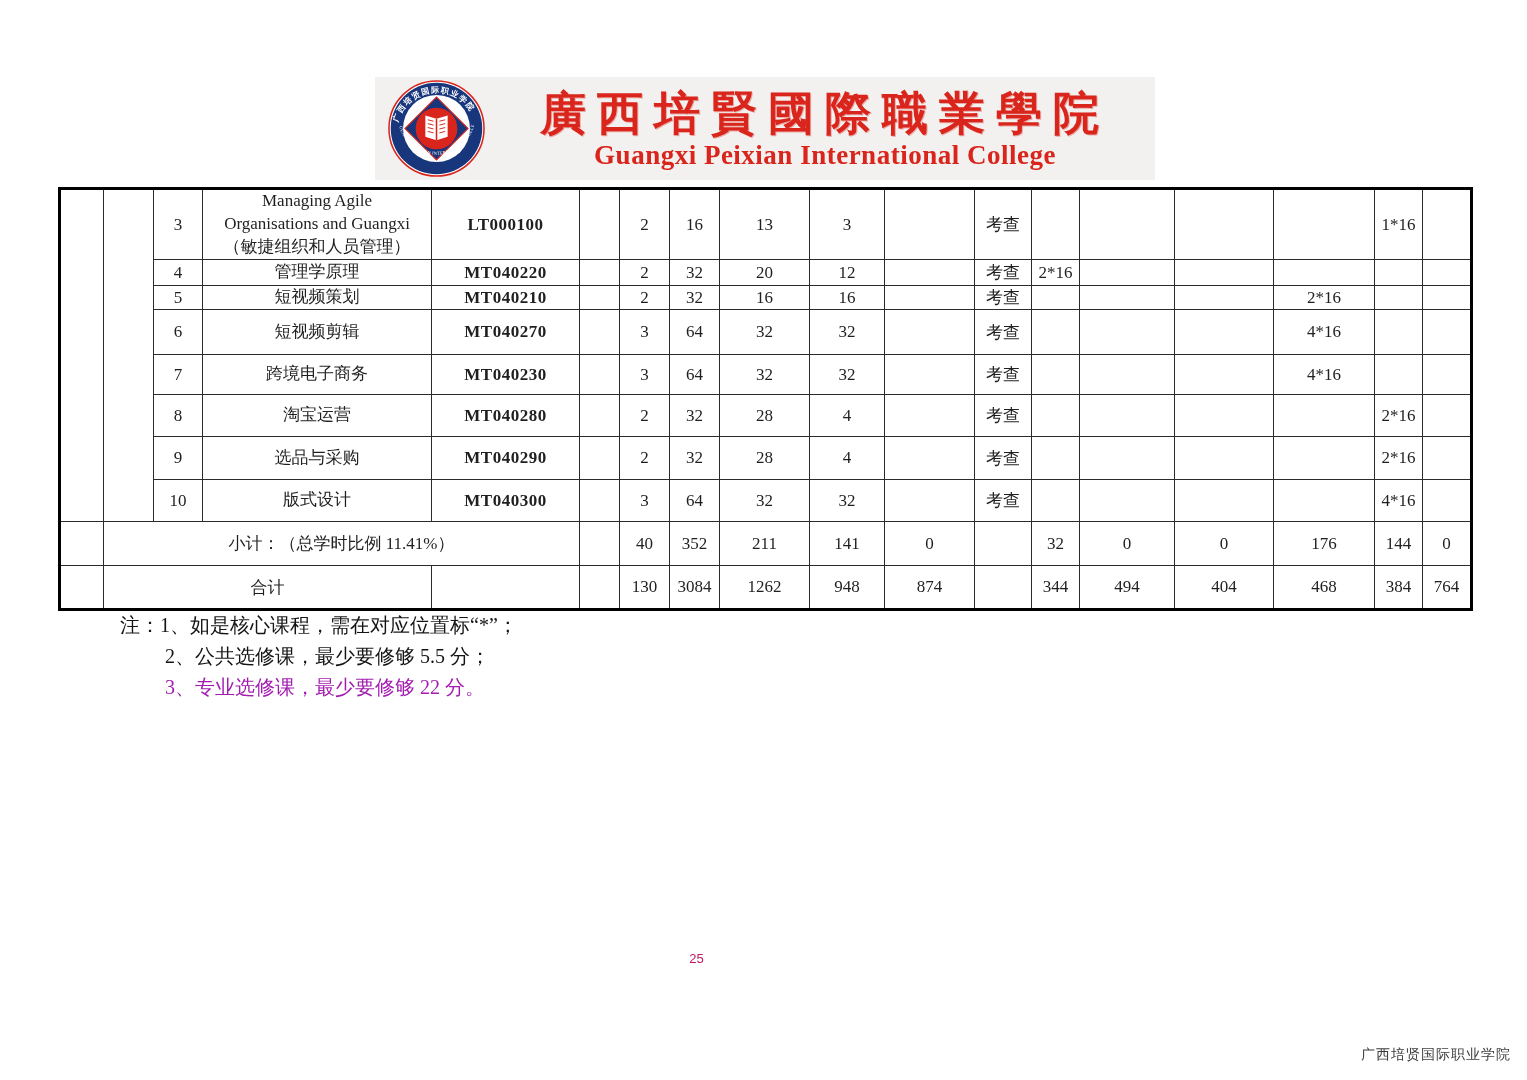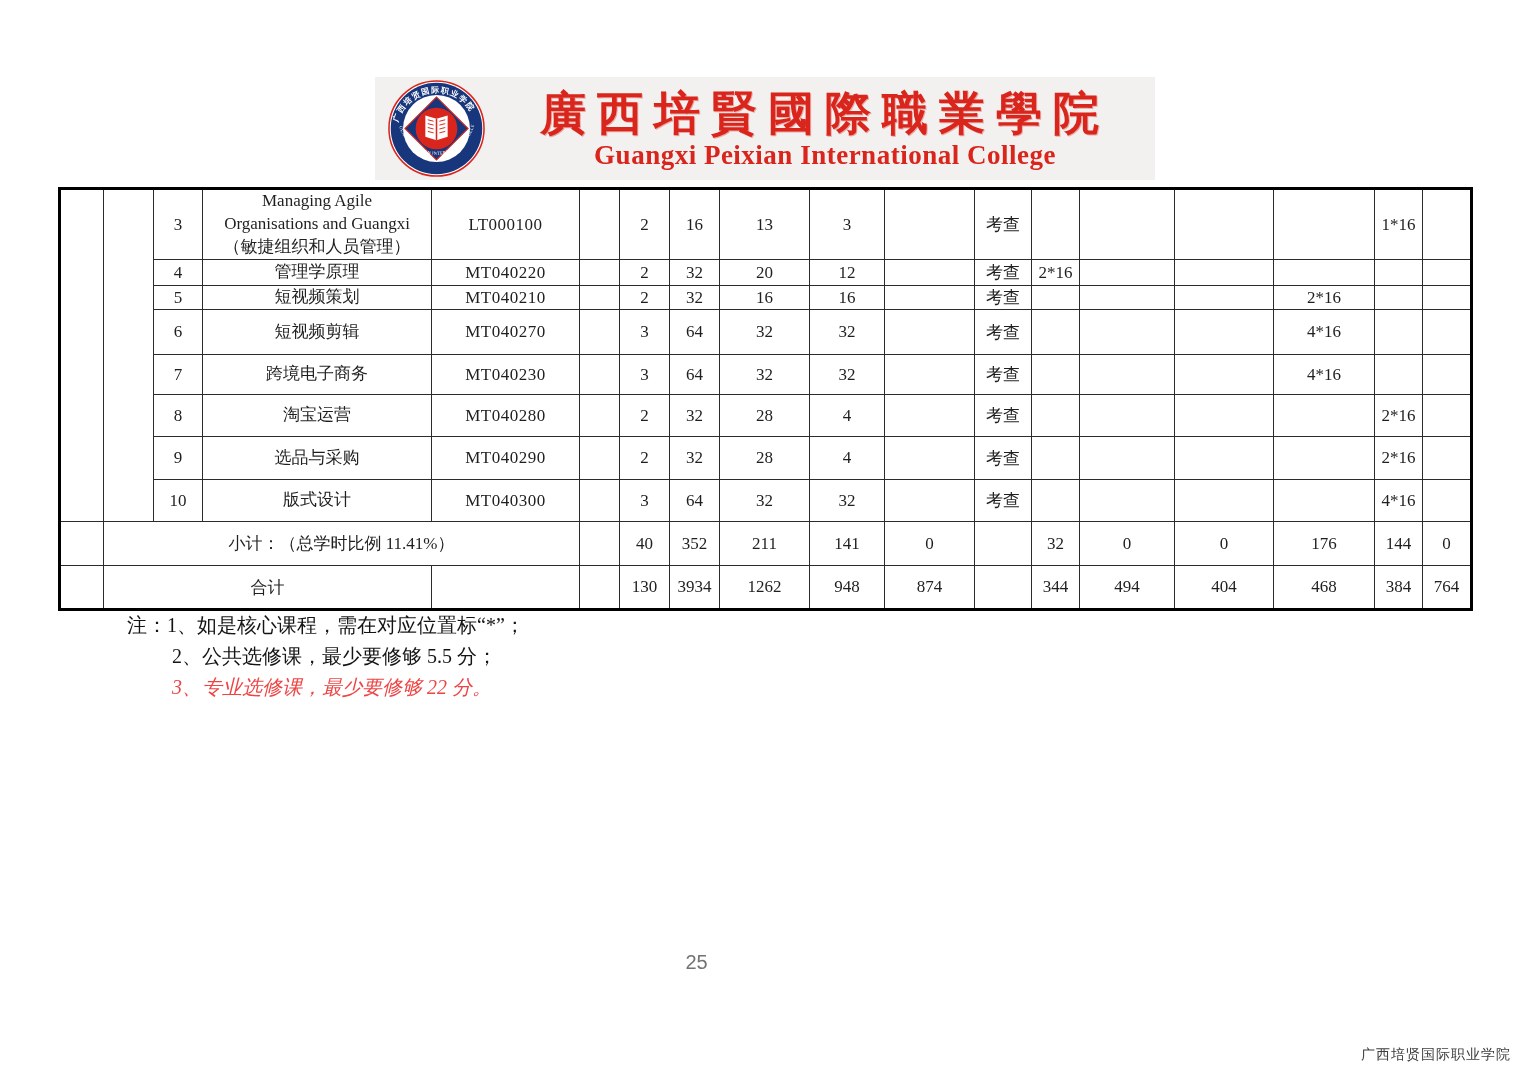--- a/index.html
+++ b/index.html
@@ -48,37 +48,37 @@
   tbody.courses tr:nth-child(1) { height: 71px; }
   tbody.courses tr:nth-child(2) { height: 26px; }
   tbody.courses tr:nth-child(3) { height: 24px; }
   tbody.courses tr:nth-child(4) { height: 45px; }
   tbody.courses tr:nth-child(5) { height: 40px; }
   tbody.courses tr:nth-child(6) { height: 42px; }
   tbody.courses tr:nth-child(7) { height: 43px; }
   tbody.courses tr:nth-child(8) { height: 42px; }
   tbody.totals tr { height: 44px; }
   td.name { white-space: pre-line; line-height: 1.35; font-size: 16.5px; }
-  td.code { font-size: 16px; letter-spacing: 0.5px; }
+  td.code { font-size: 16px; letter-spacing: 0.5px; font-weight: bold; }
   td.red-label { color: #bf3b33; font-size: 18px; }
   tbody.totals td { font-size: 17px; }
   
   .notes {
-    position: absolute; left: 127px; top: 610px;
+    position: absolute; left: 120px; top: 610px;
     font-size: 20px; color: #141414; width: 1300px;
   }
   .note-line { line-height: 31px; white-space: nowrap; }
   .note-line .indent { padding-left: 45px; display: inline-block; }
-  .note-red { color: #ef4444; font-style: italic; }
+  .note-red { color: #a21caf; }
   
   .page-number {
     position: absolute; left: 0; top: 951px; width: 1393px;
     text-align: center;
     font-family: "Liberation Sans", sans-serif;
-    font-size: 20px; color: #737373;
+    font-size: 13px; color: #be185d;
   }
   .doc-footer {
     position: absolute; right: 16px; top: 1046px;
     font-size: 14px; color: #3c3c3c; letter-spacing: 1px;
   }
 </style>
 </head>
 <body>
 
 <div class="header-band">
@@ -296,21 +296,21 @@
       <td>176</td>
       <td>144</td>
       <td>0</td>
     </tr>
     <tr>
       <td></td>
       <td colspan="3" class="red-label">合计</td>
       <td></td>
       <td></td>
       <td>130</td>
-      <td>3934</td>
+      <td>3084</td>
       <td>1262</td>
       <td>948</td>
       <td>874</td>
       <td></td>
       <td>344</td>
       <td>494</td>
       <td>404</td>
       <td>468</td>
       <td>384</td>
       <td>764</td>

